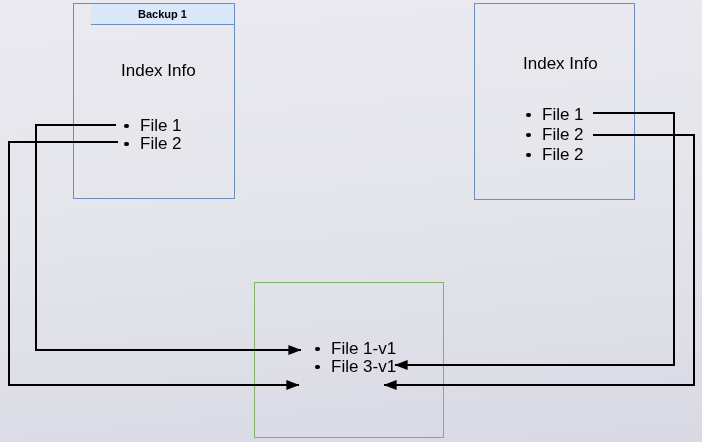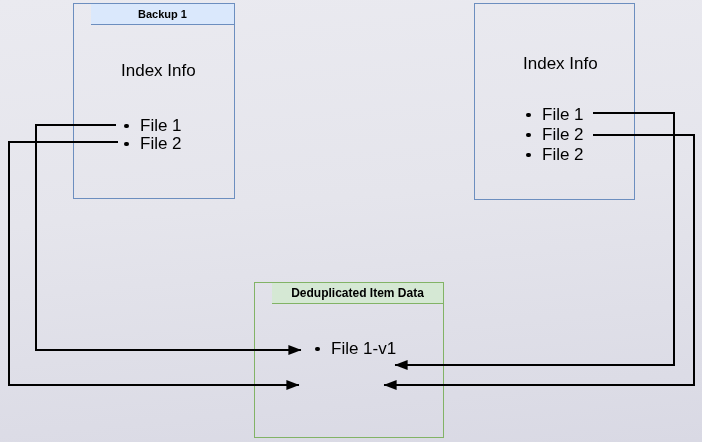--- a/index.html
+++ b/index.html
@@ -73,25 +73,23 @@
   <div class="box blue" id="backup2">
     <div class="index-label">Index Info</div>
     <ul class="file-list">
         <li>File 1</li>
         <li>File 2</li>
         <li>File 2</li>
       </ul>
   </div>
 
   <div class="box green" id="dedup">
-    <div class="box-header">
-      <span>Deduplicated Item Data</span>
-    </div>
     <ul class="file-list">
         <li>File 1-v1</li>
+        <li>File 3-v1</li>
       </ul>
   </div>
 
   <svg class="arrows" width="702" height="442" viewBox="0 0 702 442">
     <defs>
       <marker id="arrowhead" markerUnits="strokeWidth" markerWidth="7" markerHeight="5.4" refX="6.3" refY="2.5" orient="auto">
         <path d="M0,0 L6.5,2.5 L0,5 Z" fill="#000"></path>
       </marker>
     </defs>
     <polyline points="116,125 36,125 36,350 301,350" marker-end="url(#arrowhead)"></polyline>

